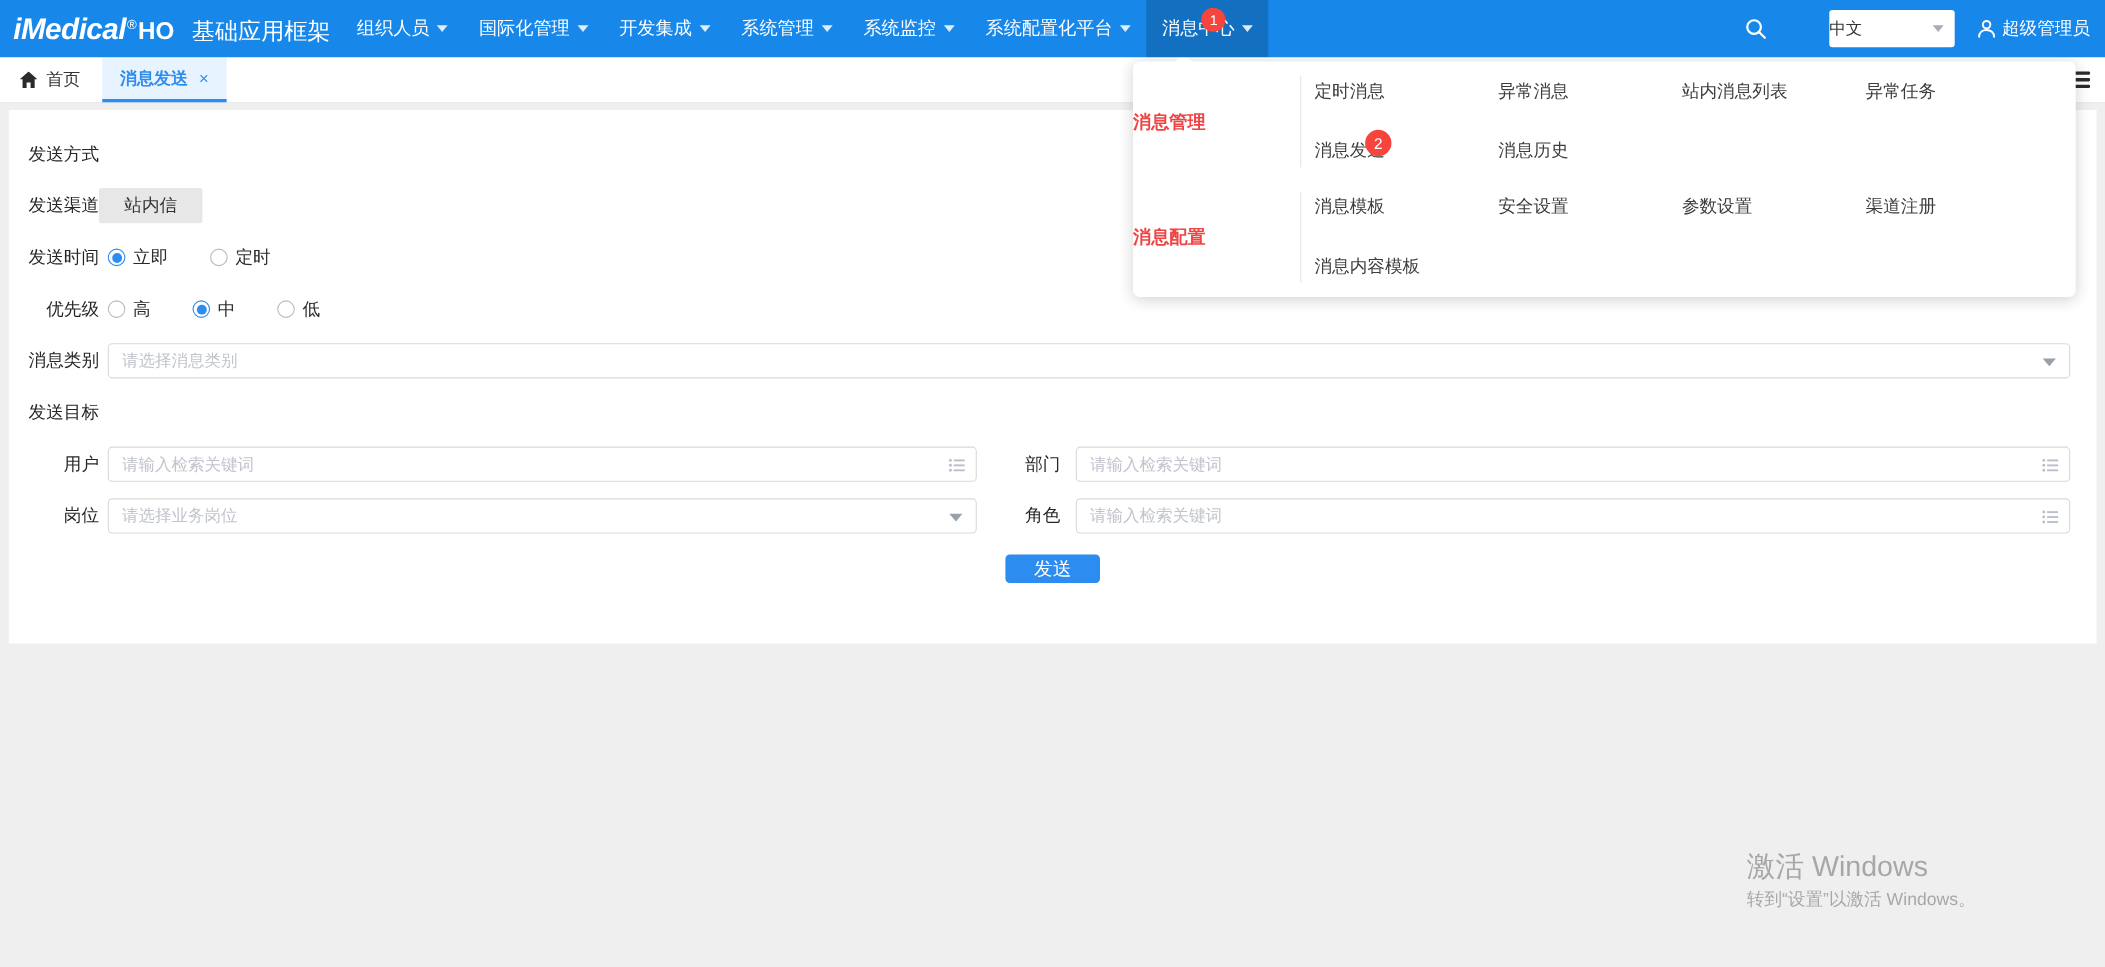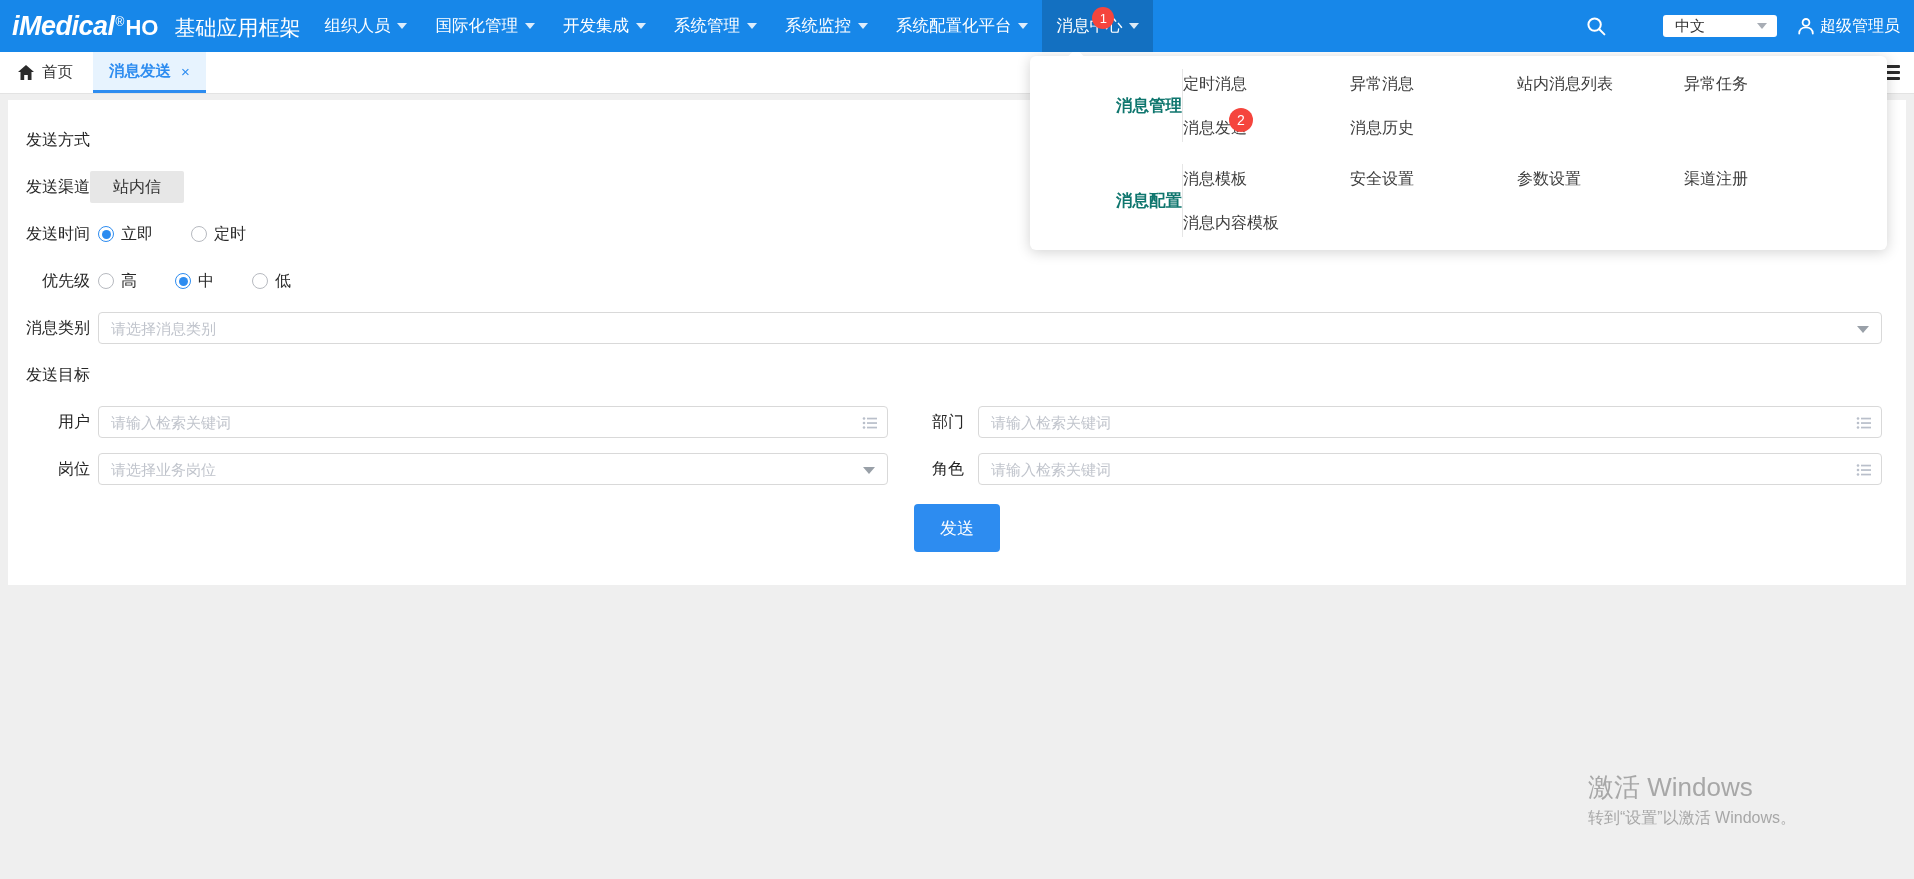--- a/index.html
+++ b/index.html
@@ -29,22 +29,22 @@
     border-top:6px solid rgba(255,255,255,.85); margin-left:7px; display:inline-block;
   }
   .nav-badge {
     position:absolute; left:50px; top:7px; min-width:22px; height:22px; border-radius:11px;
     background:#f5453d; color:#fff; font-size:13px; display:flex; align-items:center;
     justify-content:center; z-index:5;
   }
   .header-right { margin-left:auto; display:flex; align-items:center; }
   .search-icon { width:20px; height:20px; margin-right:22px; cursor:pointer; }
   .lang-select {
-    width:114px; height:22px; background:#fff; border-radius:3px; display:flex;
-    align-items:center; padding:0 10px 0 12px; cursor:pointer;margin-left:35px;
+    width:114px; height:34px; background:#fff; border-radius:3px; display:flex;
+    align-items:center; padding:0 10px 0 0; cursor:pointer;margin-left:35px;
   }
   .lang-select .lang-label { font-size:15px; color:#333; flex:1; }
   .lang-caret {
     width:0; height:0; border-left:5px solid transparent; border-right:5px solid transparent;
     border-top:6px solid #a8adb5;
   }
   .user-block { display:flex; align-items:center; margin-left:20px; color:#fff; cursor:pointer; }
   .user-block .user-name { font-size:16px; margin-left:5px; }
   
   .tabbar {
@@ -103,40 +103,40 @@
     border-left:6px solid transparent; border-right:6px solid transparent;
     border-top:7px solid #99a0a8; pointer-events:none;
   }
   .box-listicon { position:absolute; right:9px; top:8px; pointer-events:none; }
   .w-full { flex:1; }
   .w-half { width:790px; flex:none; }
   .pair-label { width:36px; flex:none; text-align:right; font-size:16px; color:#262626; margin-left:40px; }
   .pair-input { flex:1; margin-left:14px; }
   .btn-row { display:flex; justify-content:center; margin-top:19px; }
   .btn-primary {
-    width:86px; height:48px; background:#2d8cf0; border:none; border-radius:4px; color:#fff;
+    width:86px; height:26px; background:#2d8cf0; border:none; border-radius:4px; color:#fff;
     font-size:17px; cursor:pointer; font-family:"Liberation Sans","DejaVu Sans",sans-serif;
   }
   
   .dropdown {
     position:absolute; left:1030px; top:56px; width:857px; min-height:193px; background:#fff;
     border-radius:6px; box-shadow:0 2px 14px rgba(0,0,0,.18); z-index:25; padding:13px 20px 13px 0;
   }
   .dropdown::before {
     content:""; position:absolute; top:-5px; left:40px; width:12px; height:12px;
     background:#fff; transform:rotate(45deg);
   }
   .menu-group { display:flex; align-items:center; }
   .menu-group + .menu-group { margin-top:22px; }
   .menu-group-label {
-    width:152px; flex:none; text-align:right; font-size:16.5px; font-weight:bold; color:#0f766e;
+    width:152px; flex:none; text-align:left; font-size:16.5px; font-weight:bold; color:#ef4444;
   }
   .menu-items {
-    border-left:1px solid #e6e6e6; padding:4px 0 4px 0; display:grid;
-    grid-template-columns:repeat(4,167px); row-gap:23px;
+    border-left:1px solid #e6e6e6; padding:4px 0 4px 12px; display:grid;
+    grid-template-columns:repeat(4,167px); row-gap:33px;
   }
   .menu-item {
     font-size:16px; color:#3d3d3d; cursor:pointer; position:relative; white-space:nowrap;
     line-height:21px; justify-self:start;
   }
   .menu-item .item-badge {
     position:absolute; left:46px; top:-9px; min-width:24px; height:24px; border-radius:12px;
     background:#f5453d; color:#fff; font-size:14px; display:flex; align-items:center;
     justify-content:center;
   }

